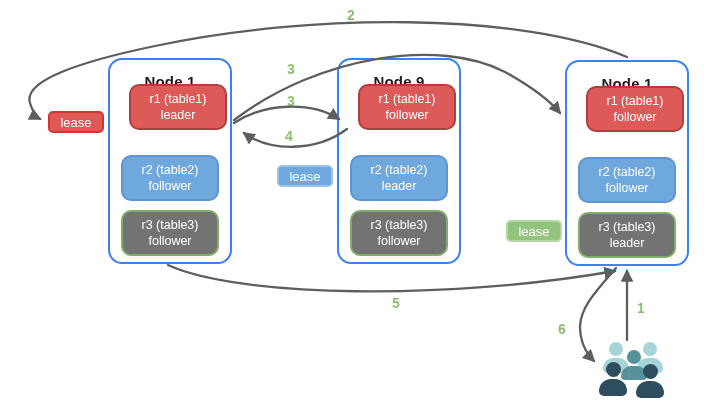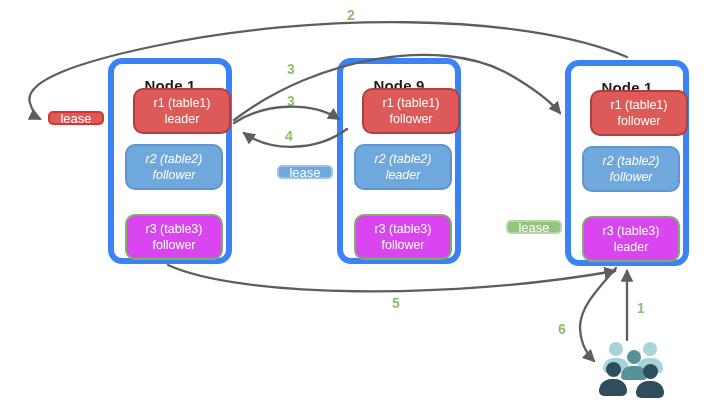--- a/index.html
+++ b/index.html
@@ -2,38 +2,38 @@
 <html><head>
 <meta charset="utf-8">
 <style>
   html,body{margin:0;padding:0;background:#ffffff;}
   #stage{
     position:relative;width:704px;height:405px;background:#ffffff;overflow:hidden;
     font-family:"Liberation Sans",sans-serif;
   }
   .node{
     position:absolute;width:124px;height:206px;background:#ffffff;
-    border:6px solid #3b82f6;border-radius:14px;box-sizing:border-box;
+    border:2px solid #3b82f6;border-radius:14px;box-sizing:border-box;
   }
   .node-title{
     position:absolute;left:0;top:13px;width:100%;text-align:center;
     font-size:15px;font-weight:bold;color:#1b1b1b;letter-spacing:.2px;
   }
   .replica{
     position:absolute;left:11px;width:98px;height:46px;border-radius:10px;
     box-sizing:border-box;border:2px solid;color:#ffffff;font-size:12.5px;
     line-height:16px;display:flex;flex-direction:column;align-items:center;justify-content:center;
     text-align:center;
   }
   .replica.red{background:#dd5a58;border-color:#ad403d;}
   .replica.blue{background:#6fa8dc;border-color:#5e94cf;}
-  .replica.green{background:#d946ef;border-color:#7fae69;}
-  .r1{top:24px;margin-left:8px;} .r2{top:80px;font-style:italic;} .r3{top:150px;}
+  .replica.green{background:#737373;border-color:#7fae69;}
+  .r1{top:24px;margin-left:8px;} .r2{top:95px;} .r3{top:150px;}
   .lease{
-    position:absolute;width:56px;height:14px;border-radius:5px;box-sizing:border-box;
+    position:absolute;width:56px;height:22px;border-radius:5px;box-sizing:border-box;
     border:2px solid;color:#ffffff;font-size:13px;display:flex;align-items:center;justify-content:center;
   }
   .lease-red{background:#dd5a58;border-color:#d43530;}
   .lease-blue{background:#6fa8dc;border-color:#9cc3e8;}
   .lease-green{background:#93c47d;border-color:#b7d8a6;}
   .step{
     position:absolute;width:16px;text-align:center;
     font-size:14px;font-weight:bold;color:#8dbe71;
   }
   #arrows{position:absolute;left:0;top:0;z-index:5;pointer-events:none;}

